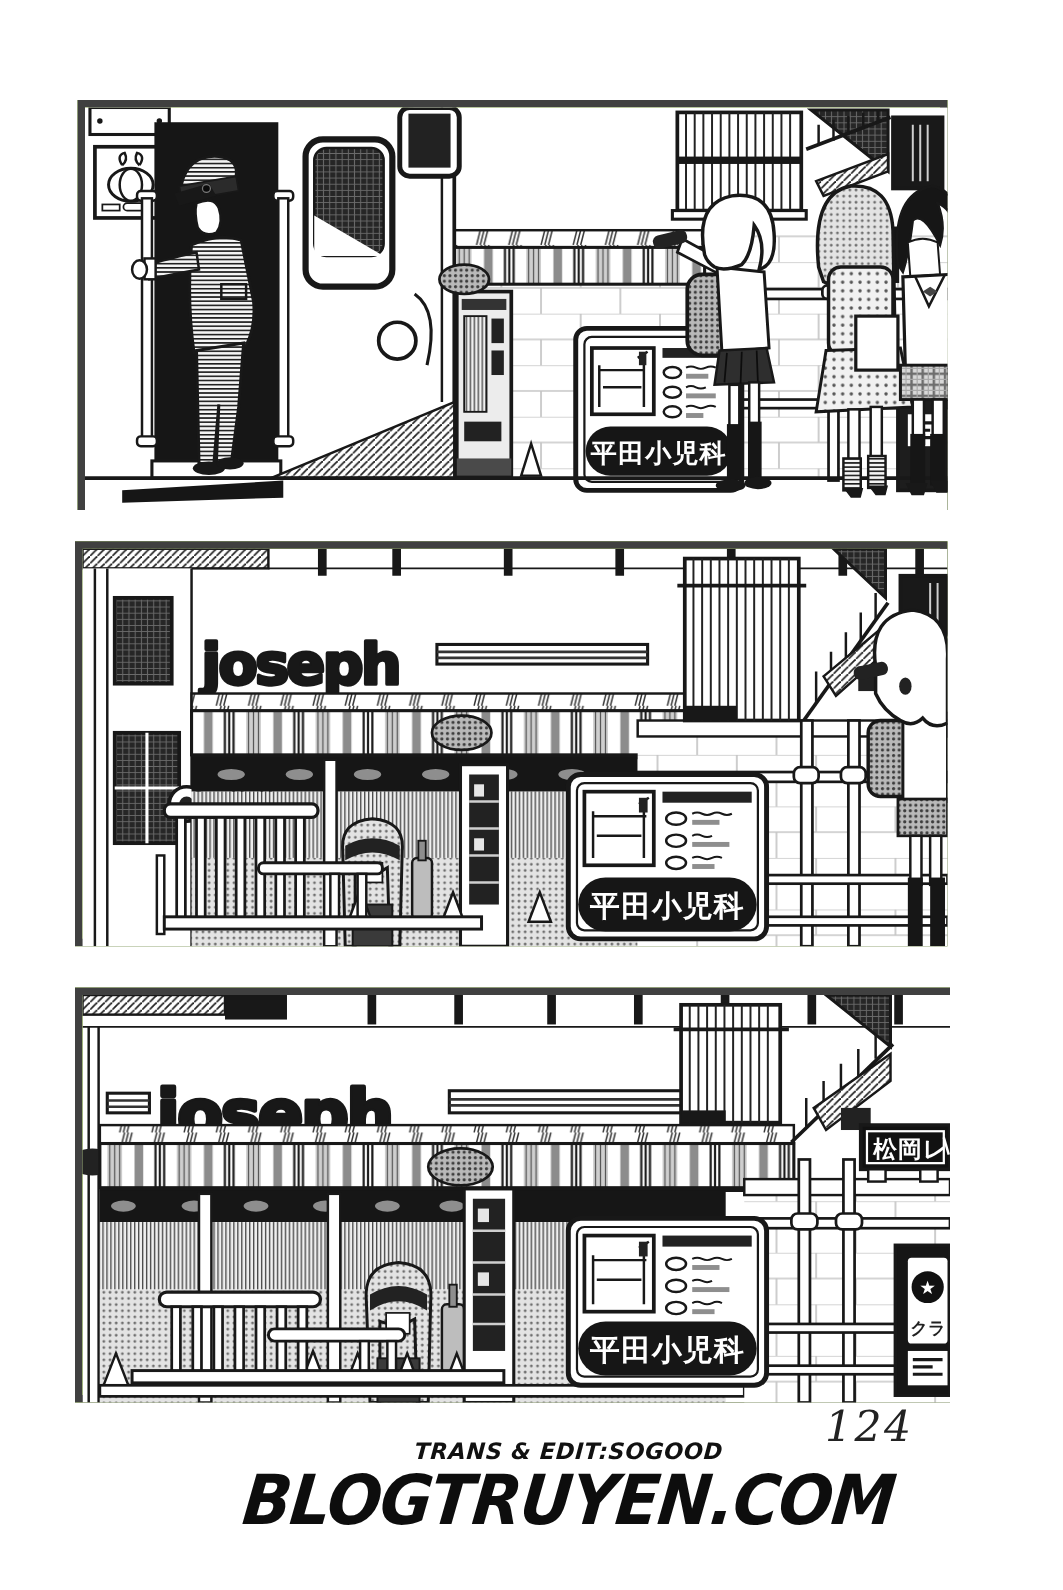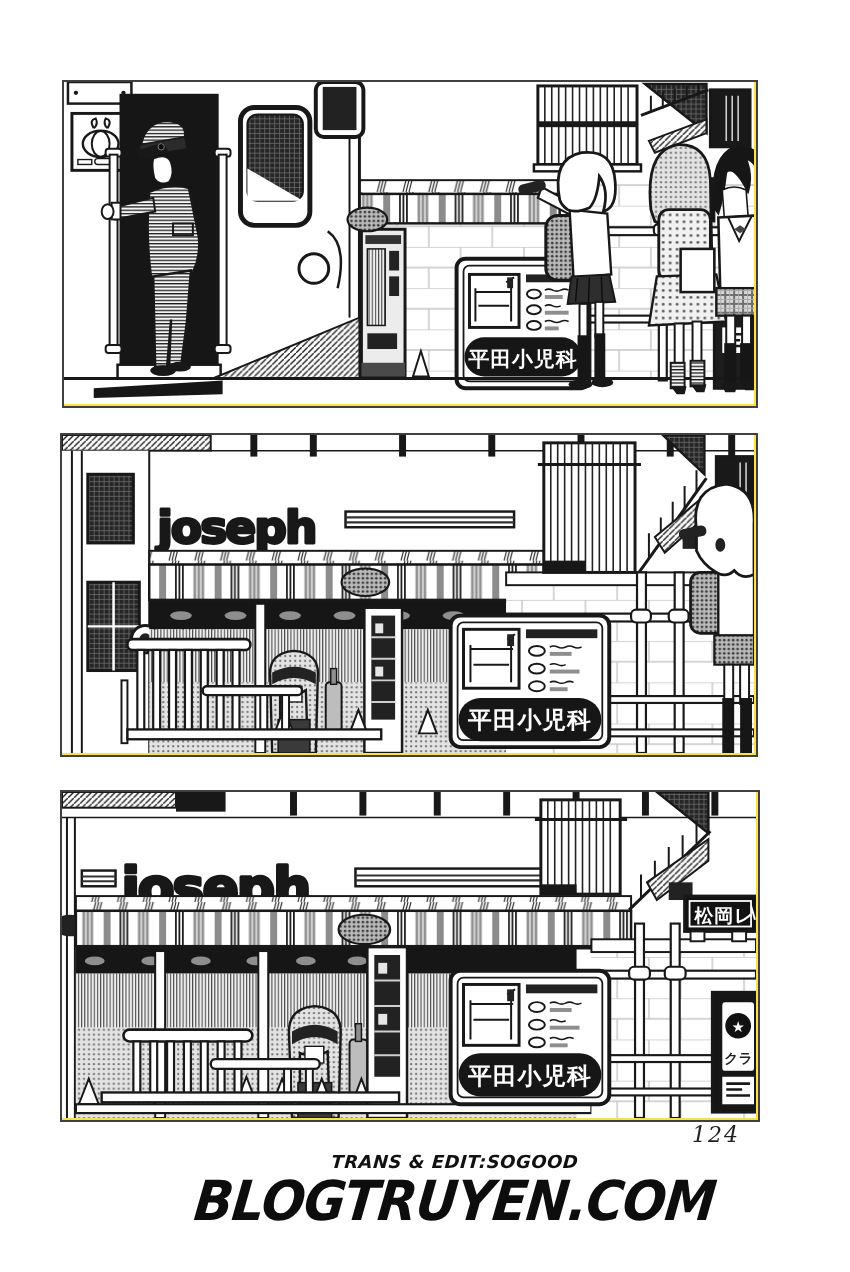--- a/index.html
+++ b/index.html
@@ -1,24 +1,24 @@
 <!DOCTYPE html>
 <html><head>
 <meta charset="utf-8">
 <style>
   html,body{margin:0;padding:0;background:#ffffff;}
   #page{position:relative;width:850px;height:1272px;background:#ffffff;overflow:hidden;
         font-family:"DejaVu Sans",sans-serif;color:#181818;}
-  .panel{position:absolute;box-sizing:border-box;border:2px solid #404040;background:#fde047;text-align:center;}
+  .panel{position:absolute;box-sizing:border-box;border:6px solid #404040;background:#bef264;text-align:center;}
   .panel svg{display:block;}
   #panel1{left:62px;top:80px;width:696px;height:328px;}
   #panel2{left:60px;top:433px;width:698px;height:324px;}
   #panel3{left:60px;top:790px;width:700px;height:332px;}
-  #page-number{position:absolute;left:660px;top:1122px;width:80px;text-align:right;
-      font-family:"DejaVu Serif",serif;font-style:italic;font-size:22px;letter-spacing:2px;color:#222;}
+  #page-number{position:absolute;left:660px;top:1122px;width:80px;text-align:left;
+      font-family:"DejaVu Serif",serif;font-style:italic;font-size:34px;letter-spacing:2px;color:#222;}
   #credits{position:absolute;left:270px;top:1151px;width:370px;text-align:center;
       font-family:"DejaVu Sans",sans-serif;font-weight:bold;font-style:italic;
       font-size:18px;letter-spacing:0.5px;transform:skewX(-4deg);color:#111;}
   #site{position:absolute;left:190px;top:1172px;width:530px;text-align:center;
       font-family:"DejaVu Sans",sans-serif;font-weight:bold;font-style:italic;
       font-size:51px;letter-spacing:-1px;transform:skewX(-6deg) scaleY(1.08);color:#0d0d0d;}
   svg text{font-family:"DejaVu Sans",sans-serif;}
   .joseph{font-weight:bold;letter-spacing:-2px;paint-order:stroke;stroke:#181818;stroke-linejoin:round;}
 </style>
 </head>

